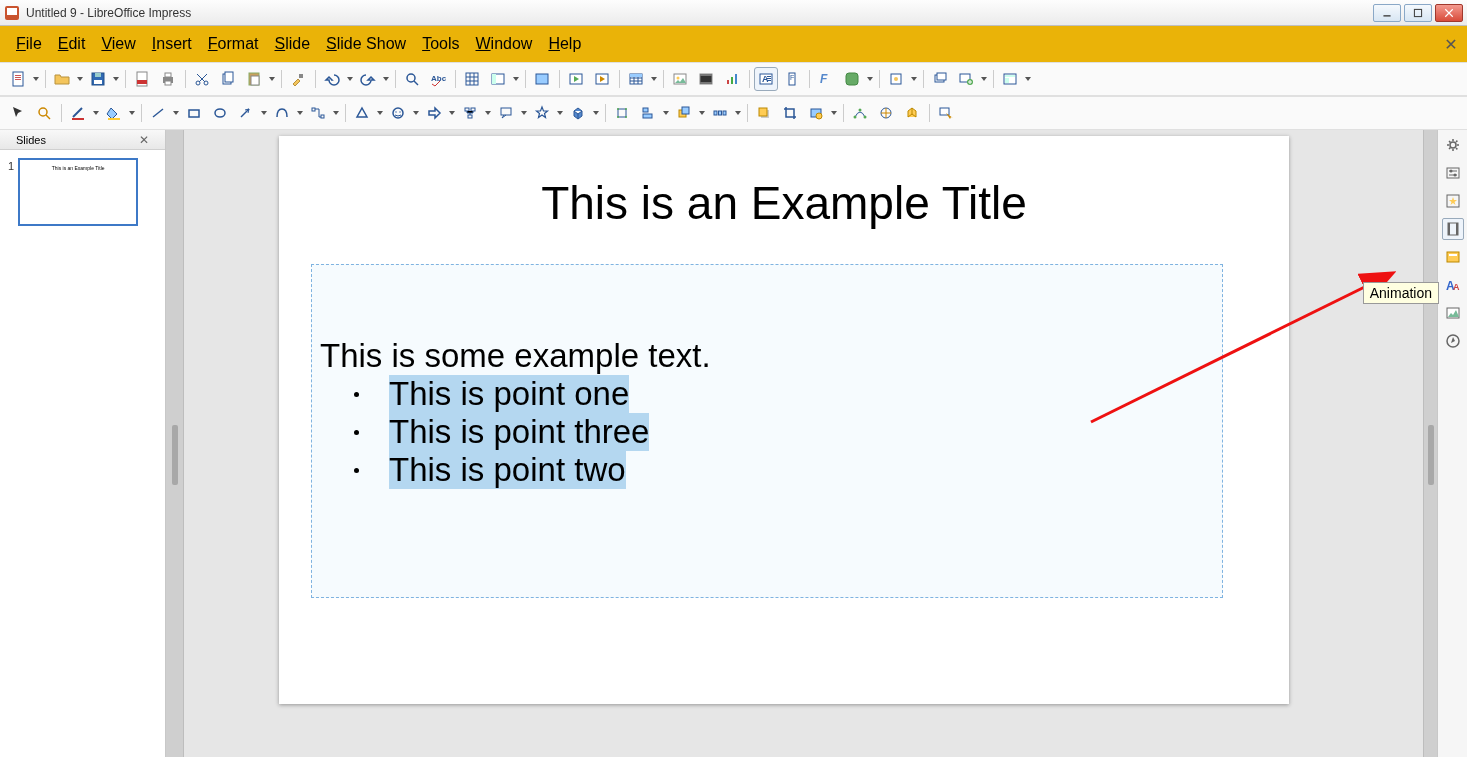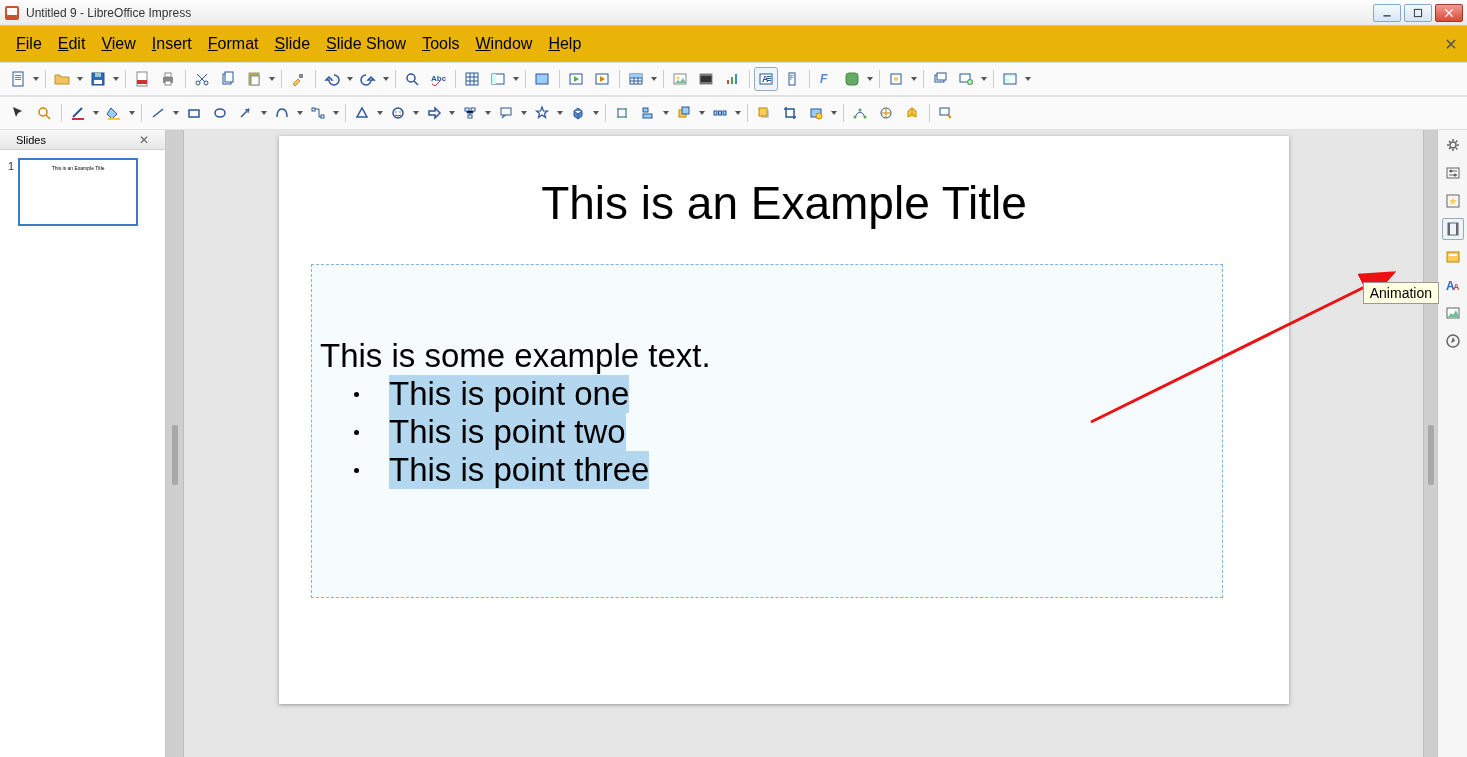--- a/index.html
+++ b/index.html
@@ -798,25 +798,25 @@
         <div class="title">This is an Example Title</div>
         <div class="contentbox">
           <div class="body">
             <div class="line1">This is some example text.</div>
             <div class="bul">
                 <span class="dot"></span>
                 <span class="sel">This is point one</span>
               </div>
             <div class="bul">
                 <span class="dot"></span>
-                <span class="sel">This is point two</span>
+                <span class="sel">This is point three</span>
               </div>
             <div class="bul">
                 <span class="dot"></span>
-                <span class="sel">This is point three</span>
+                <span class="sel">This is point two</span>
               </div>
           </div>
         </div>
       </div>
 
       <svg class="arrow-annot" width="330" height="170">
         <defs>
             <marker id="ahead" markerWidth="12" markerHeight="12" refX="10" refY="5" orient="auto">
               <path d="M0 0L12 5L0 10z" fill="#e11"></path>
             </marker>

